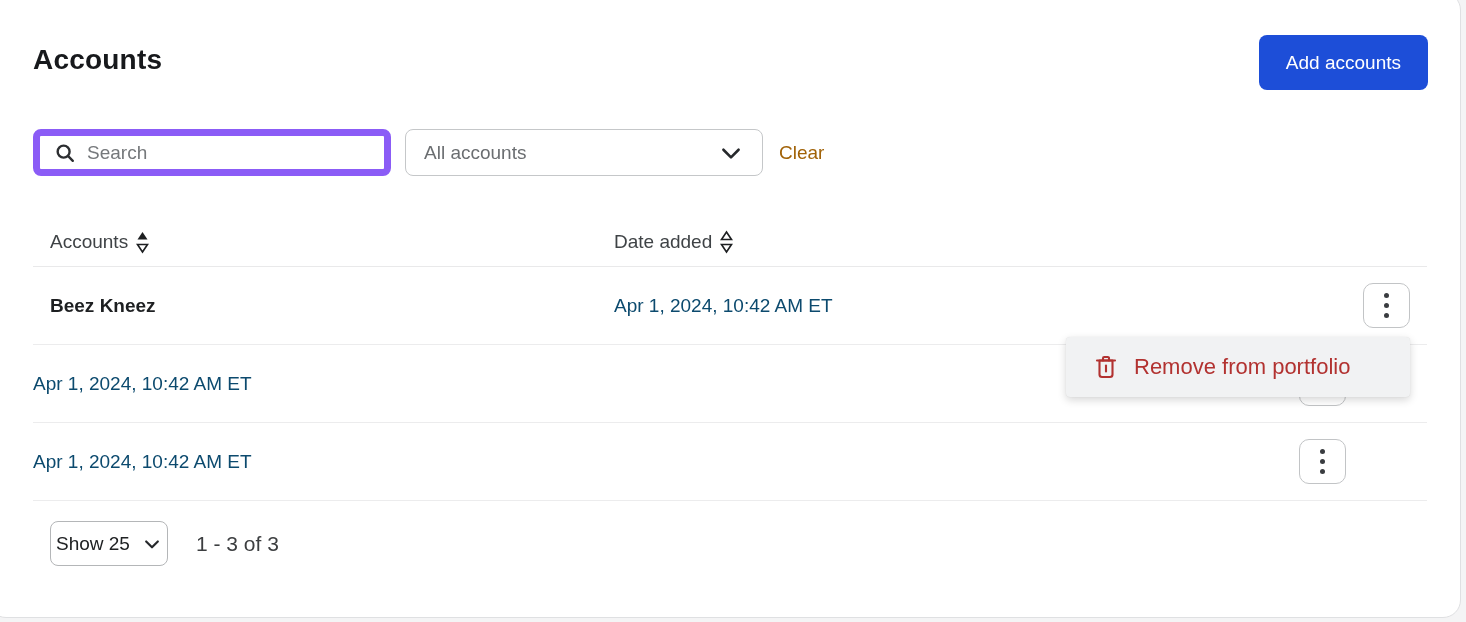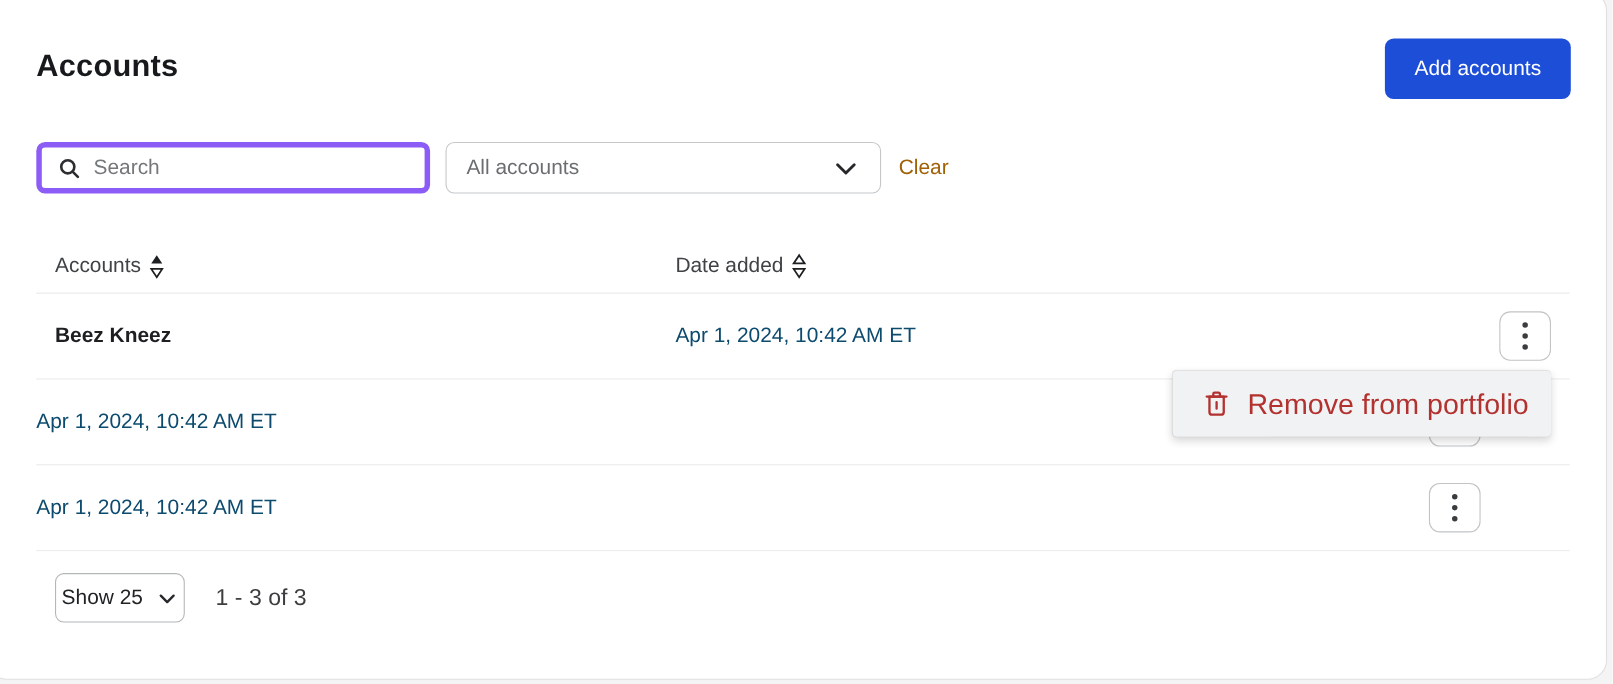--- a/index.html
+++ b/index.html
@@ -32,33 +32,33 @@
     display: flex; align-items: center;
     cursor: pointer;
   }
   
   .filters {
     position: absolute; left: 33px; top: 129px;
     display: flex; align-items: center;
   }
   .search-box {
     width: 358px; height: 47px;
-    border: 5px solid #8b5cf6; border-radius: 8px;
+    border: 7px solid #8b5cf6; border-radius: 8px;
     display: flex; align-items: center;
     padding: 0 14px; background: #fff;
   }
   .search-box svg { flex: 0 0 auto; }
   .search-box input {
     border: none; outline: none; margin-left: 11px;
     font-size: 19px; font-family: inherit; color: #26282b;
     width: 100%; background: transparent;
   }
   .search-box input::placeholder { color: #75787b; }
   .select-box {
-    width: 396px; height: 47px; margin-left: 14px;
+    width: 358px; height: 47px; margin-left: 14px;
     border: 1px solid #c5c7c9; border-radius: 8px;
     display: flex; align-items: center; justify-content: space-between;
     padding: 0 18px; background: #fff; cursor: pointer;
   }
   .select-value { font-size: 19px; color: #6b6e71; }
   .clear-link {
     margin-left: 16px; font-size: 19px; color: #a16207;
     text-decoration: none; cursor: pointer;
   }
   
@@ -96,21 +96,21 @@
     position: absolute; top: 337px; right: 56px;
     width: 344px; height: 60px;
     background: #f1f2f3;
     border-radius: 4px;
     box-shadow: 0 3px 8px rgba(0,0,0,.16), 0 0 1px rgba(0,0,0,.12);
     display: flex; align-items: center;
     padding: 0 20px 0 28px;
     z-index: 5; cursor: pointer;
   }
   .context-menu .menu-label {
-    margin-left: 16px; font-size: 26px; color: #b23230;
+    margin-left: 16px; font-size: 22px; color: #b23230;
   }
   
   .footer {
     position: absolute; left: 50px; top: 521px;
     display: flex; align-items: center;
   }
   .show-btn {
     height: 45px; padding: 0 5px;
     border: 1px solid #b4b6b8; border-radius: 8px;
     background: #fff; font-size: 19px; color: #202224;

